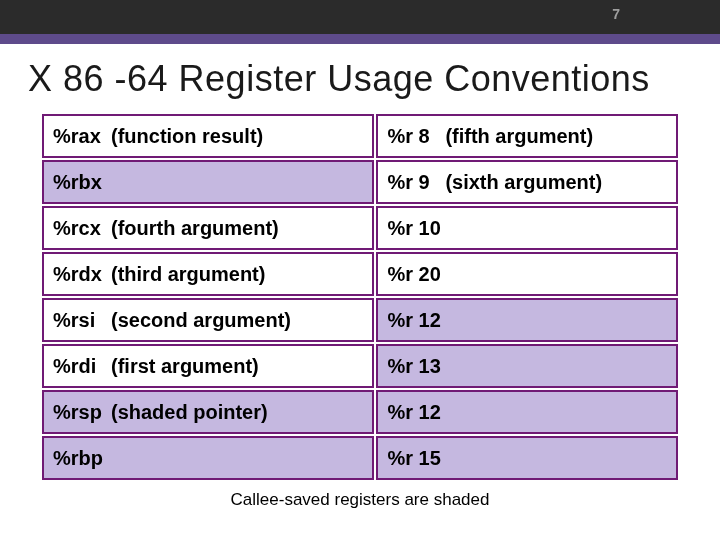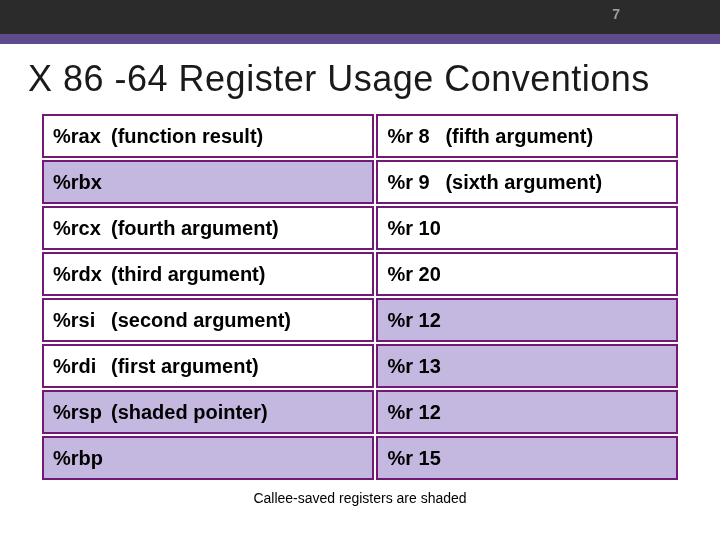--- a/index.html
+++ b/index.html
@@ -10,21 +10,21 @@
   .stripe { height: 10px; background: #5e4b8b; }
   .title { font-size: 36px; font-weight: 400; color: #1a1a1a; padding: 14px 0 12px 28px; letter-spacing: 0.5px; }
   .tablewrap { padding: 0 40px; }
   .regtable { width: 100%; border-collapse: separate; border-spacing: 2px 2px; }
   .regtable td { border: 2px solid #701a75; height: 44px; vertical-align: middle; font-size: 20px; font-weight: bold; color: #000; padding: 1px; }
   .regcell { display: flex; align-items: center; height: 100%; }
   .regname { padding-left: 8px; min-width: 62px; flex: 0 0 auto; }
   .regdesc { padding-left: 4px; flex: 1 1 auto; }
   .shaded { background: #c5b8e0; }
   .plain  { background: #ffffff; }
-  .caption { text-align: center; font-size: 14px; color: #000; margin-top: 8px; }
+  .caption { text-align: center; font-size: 17px; color: #000; margin-top: 8px; }
 </style>
 </head>
 <body>
 
 <div class="slide">
   <div class="topbar">
     <div class="pagenum">7</div>
   </div>
   <div class="stripe"></div>
   <div class="title">X 86 -64 Register Usage Conventions</div>

